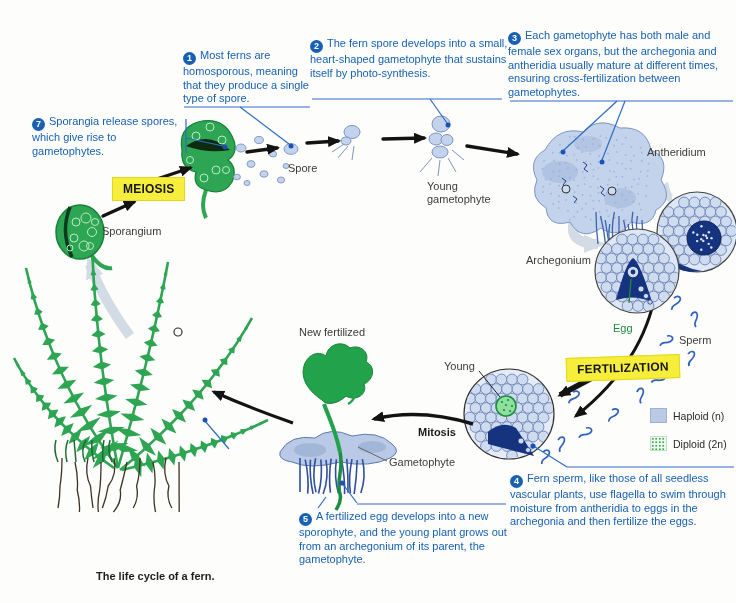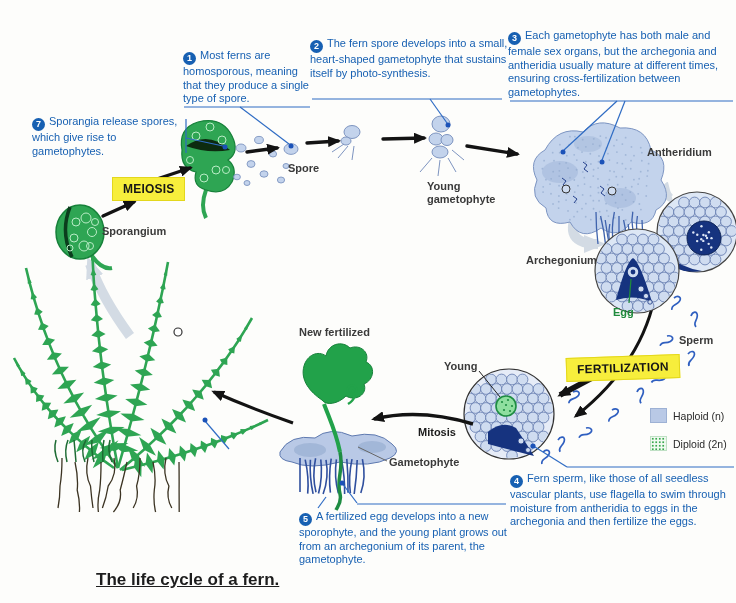--- a/index.html
+++ b/index.html
@@ -3,26 +3,26 @@
 <meta charset="utf-8">
 <style>
   html,body{margin:0;padding:0;background:#ffffff;}
   #stage{position:relative;width:736px;height:603px;background:#fdfdfb;overflow:hidden;
          font-family:"Liberation Sans",sans-serif;}
   #art{position:absolute;left:0;top:0;width:736px;height:603px;}
   .callout{position:absolute;color:#1760b2;font-size:11px;line-height:13.5px;}
   .badge{display:inline-flex;width:13px;height:13px;border-radius:50%;background:#1760b2;color:#fff;
          font-weight:bold;font-size:9px;line-height:13px;justify-content:center;align-items:center;
          vertical-align:-2px;margin-right:4px;}
-  .lbl{position:absolute;color:#3a3a3a;font-size:11px;line-height:12.5px;font-weight:bold;}
+  .lbl{position:absolute;color:#3a3a3a;font-size:11px;line-height:12.5px;}
   .lbl.bold{font-weight:bold;color:#1b1b1b;}
-  .lbl.green{color:#1f8a3c;}
+  .lbl.green{color:#1f8a3c;margin-top:16px;}
   .proc{position:absolute;background:#f7ee3c;color:#161616;font-weight:bold;font-size:12px;
         line-height:1;padding:5px 10px;letter-spacing:.2px;border:1px solid #e3d71c;}
-  .caption{position:absolute;color:#1d1d1d;font-weight:bold;font-size:17px;text-decoration:underline;}
+  .caption{position:absolute;color:#1d1d1d;font-weight:bold;font-size:11px;}
   .legend{position:absolute;display:flex;flex-direction:column;gap:13px;}
   .lrow{display:flex;align-items:center;gap:6px;color:#2a2a2a;font-size:10.5px;}
   .sw{display:inline-block;width:15px;height:13px;}
   .sw.haploid{background:#b9c9e6;border:1px solid #9db1d4;}
   .sw.diploid{background-color:#f2faf2;border:1px solid #bfe0c4;
       background-image:radial-gradient(#3aa94e 0.9px, transparent 1px);background-size:3.5px 3.5px;}
 </style>
 </head>
 <body>
 

